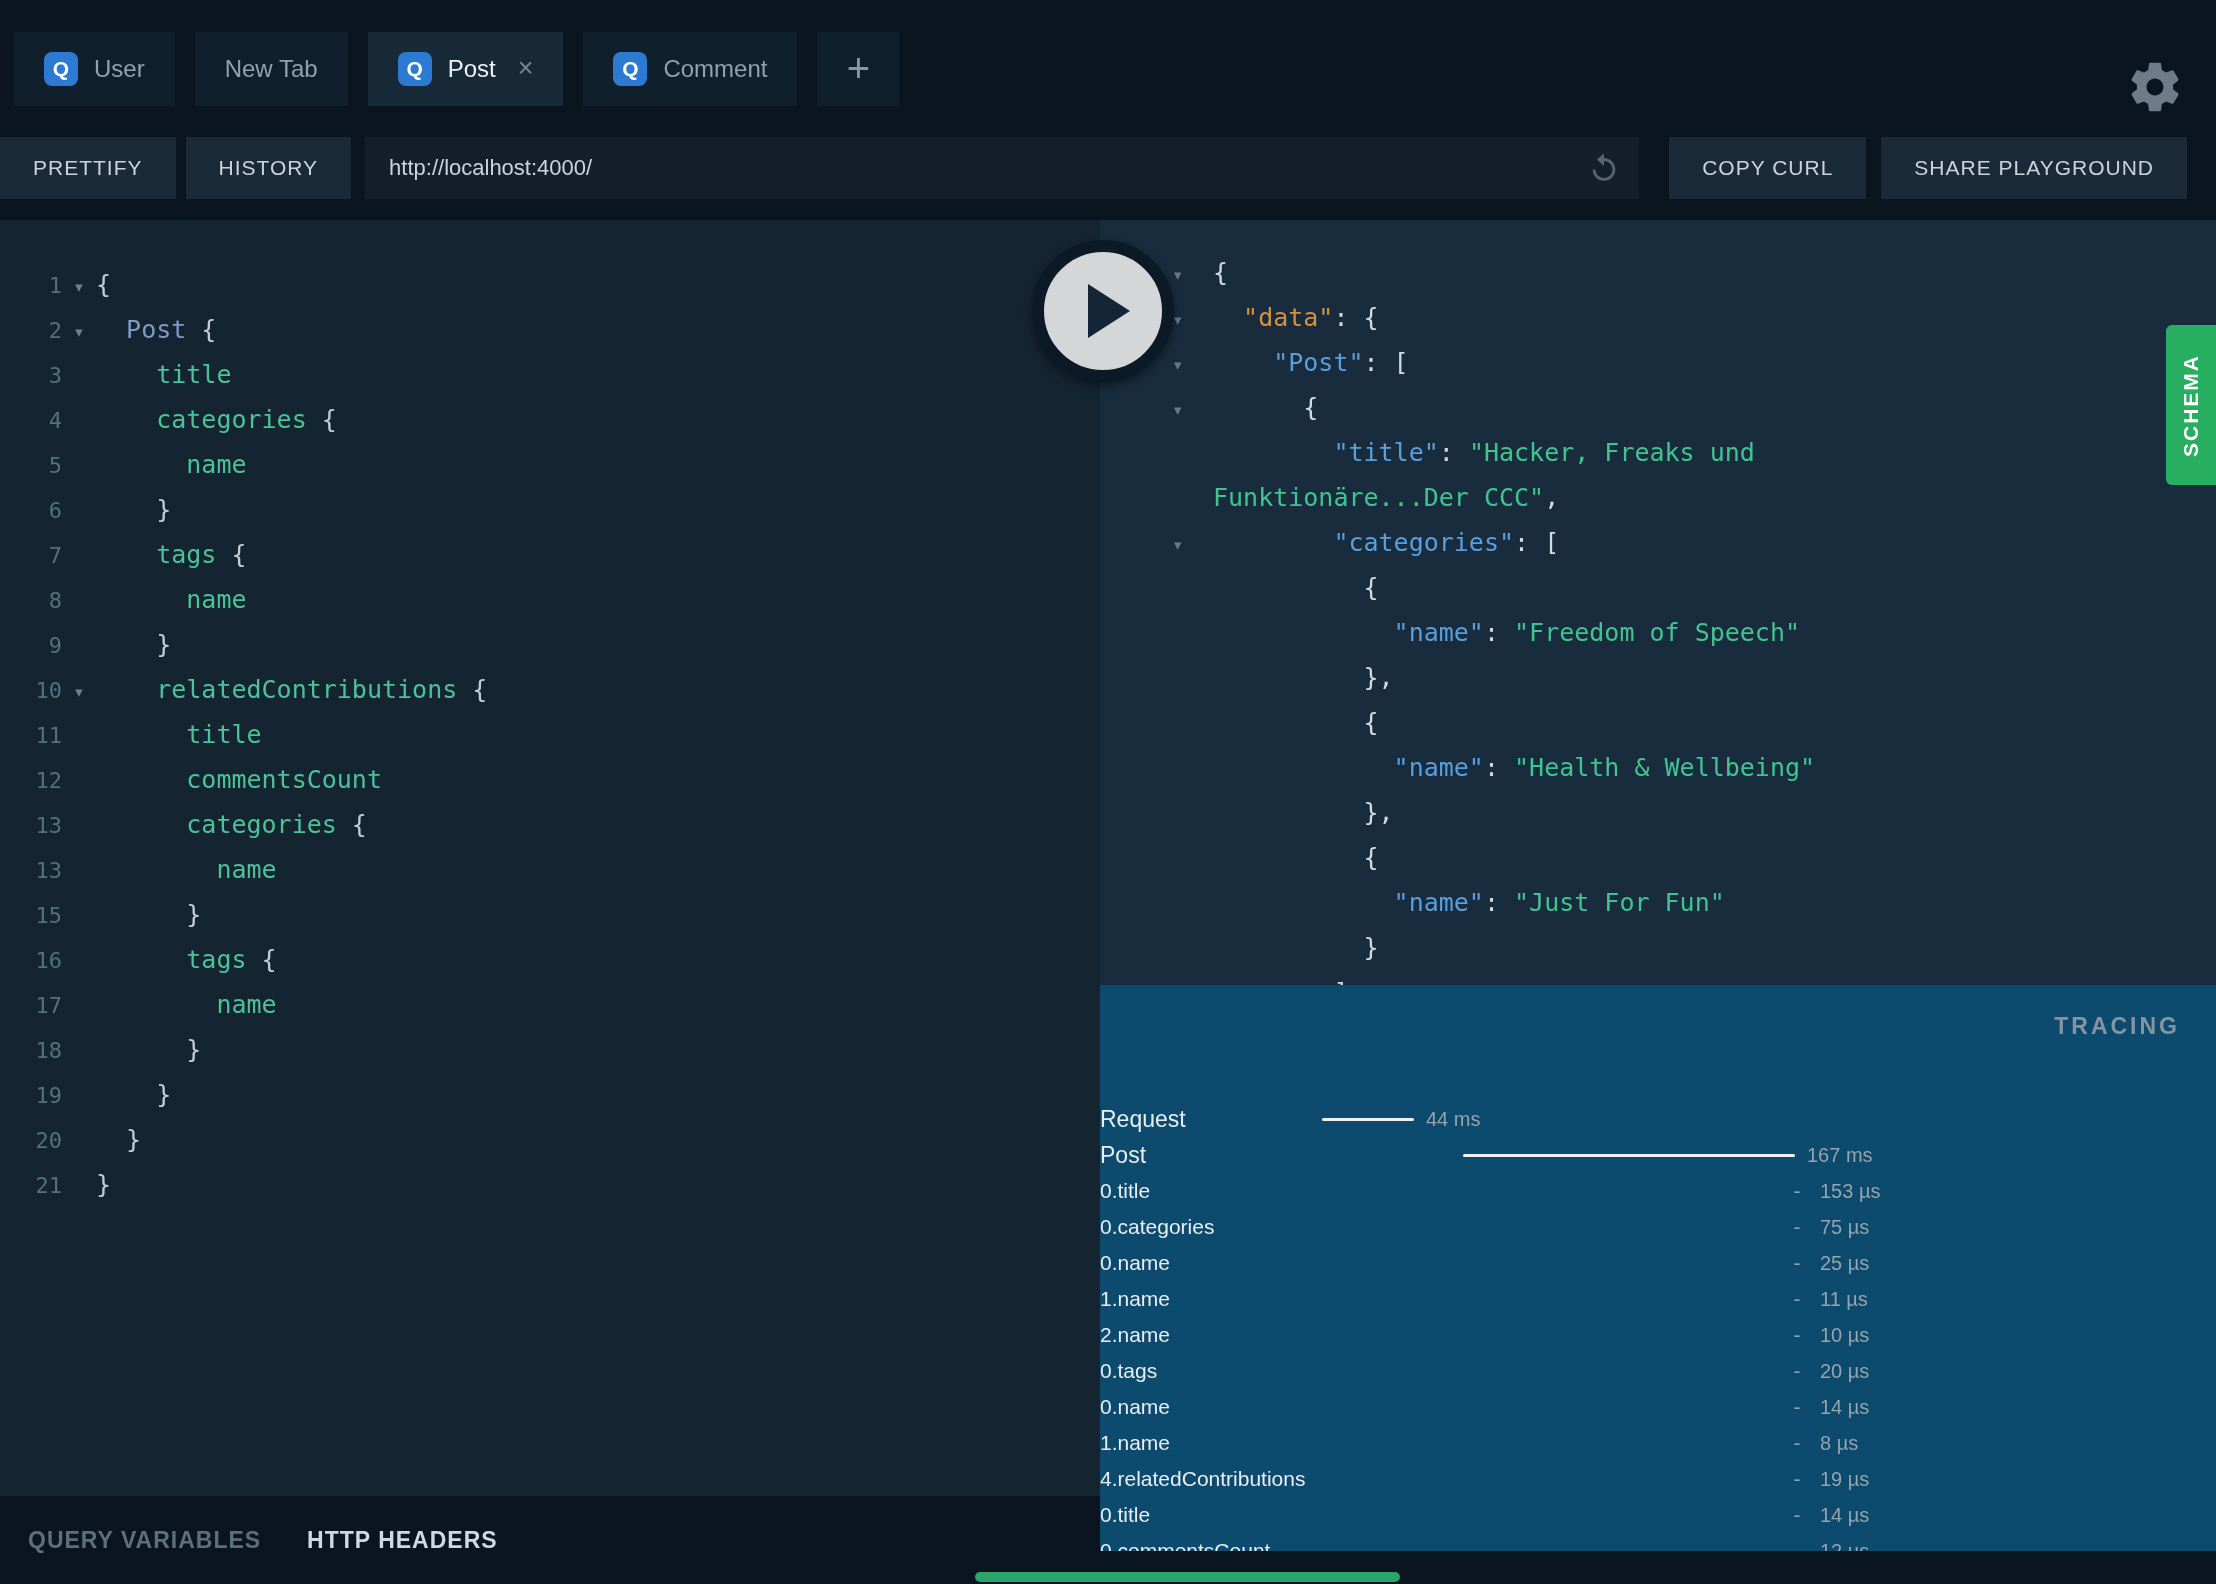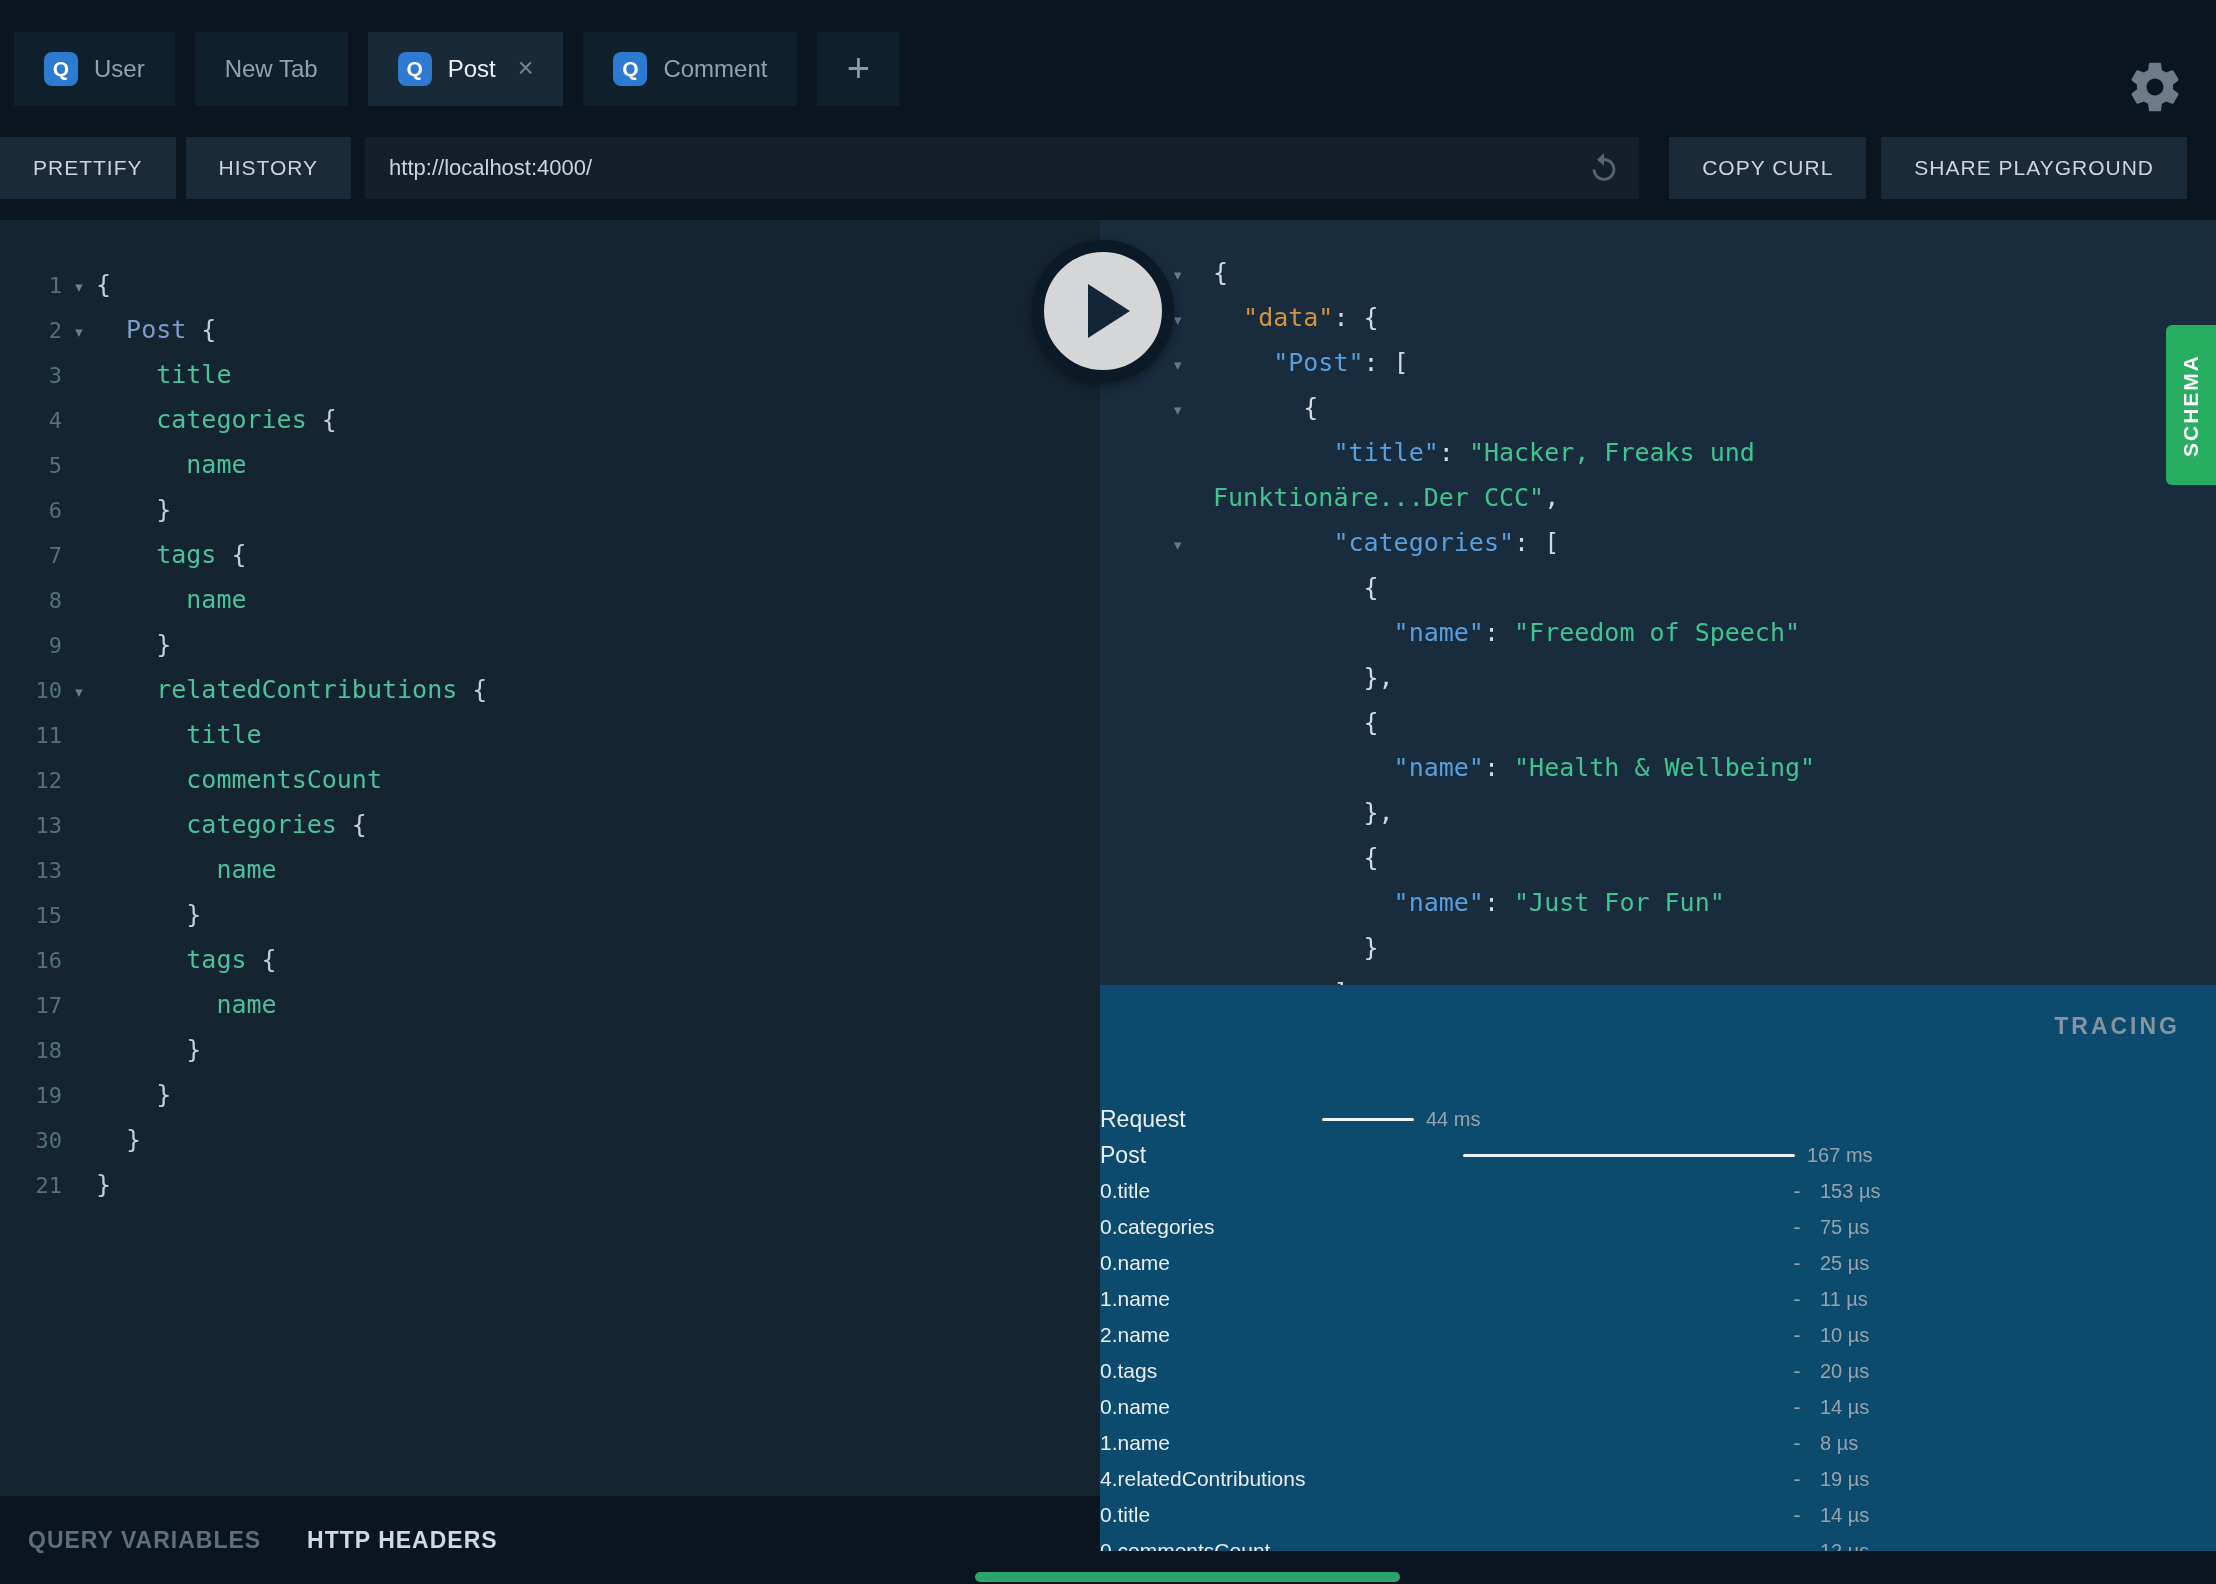--- a/index.html
+++ b/index.html
@@ -160,21 +160,21 @@
       <div class="cl"><span class="ln">10</span><span class="fold">▾</span><span class="ind" style="width: 4ch;"></span><span class="sg-f">relatedContributions</span><span class="sg-p"> {</span></div>
       <div class="cl"><span class="ln">11</span><span class="fold"></span><span class="ind" style="width: 6ch;"></span><span class="sg-f">title</span></div>
       <div class="cl"><span class="ln">12</span><span class="fold"></span><span class="ind" style="width: 6ch;"></span><span class="sg-f">commentsCount</span></div>
       <div class="cl"><span class="ln">13</span><span class="fold"></span><span class="ind" style="width: 6ch;"></span><span class="sg-f">categories</span><span class="sg-p"> {</span></div>
       <div class="cl"><span class="ln">13</span><span class="fold"></span><span class="ind" style="width: 8ch;"></span><span class="sg-f">name</span></div>
       <div class="cl"><span class="ln">15</span><span class="fold"></span><span class="ind" style="width: 6ch;"></span><span class="sg-p">}</span></div>
       <div class="cl"><span class="ln">16</span><span class="fold"></span><span class="ind" style="width: 6ch;"></span><span class="sg-f">tags</span><span class="sg-p"> {</span></div>
       <div class="cl"><span class="ln">17</span><span class="fold"></span><span class="ind" style="width: 8ch;"></span><span class="sg-f">name</span></div>
       <div class="cl"><span class="ln">18</span><span class="fold"></span><span class="ind" style="width: 6ch;"></span><span class="sg-p">}</span></div>
       <div class="cl"><span class="ln">19</span><span class="fold"></span><span class="ind" style="width: 4ch;"></span><span class="sg-p">}</span></div>
-      <div class="cl"><span class="ln">30</span><span class="fold"></span><span class="ind" style="width: 2ch;"></span><span class="sg-p">}</span></div>
+      <div class="cl"><span class="ln">20</span><span class="fold"></span><span class="ind" style="width: 2ch;"></span><span class="sg-p">}</span></div>
       <div class="cl"><span class="ln">21</span><span class="fold"></span><span class="ind" style="width: 0ch;"></span><span class="sg-p">}</span></div>
     </div>
 </div>
 
 <div class="result-pane">
   <div id="response-lines">
       <div class="rl"><span class="rfold">▾</span><span class="ind" style="width: 0ch;"></span><span class="sg-w">{</span></div>
       <div class="rl"><span class="rfold">▾</span><span class="ind" style="width: 2ch;"></span><span class="sg-d">"data"</span><span class="sg-w">: {</span></div>
       <div class="rl"><span class="rfold">▾</span><span class="ind" style="width: 4ch;"></span><span class="sg-k">"Post"</span><span class="sg-w">: [</span></div>
       <div class="rl"><span class="rfold">▾</span><span class="ind" style="width: 6ch;"></span><span class="sg-w">{</span></div>

